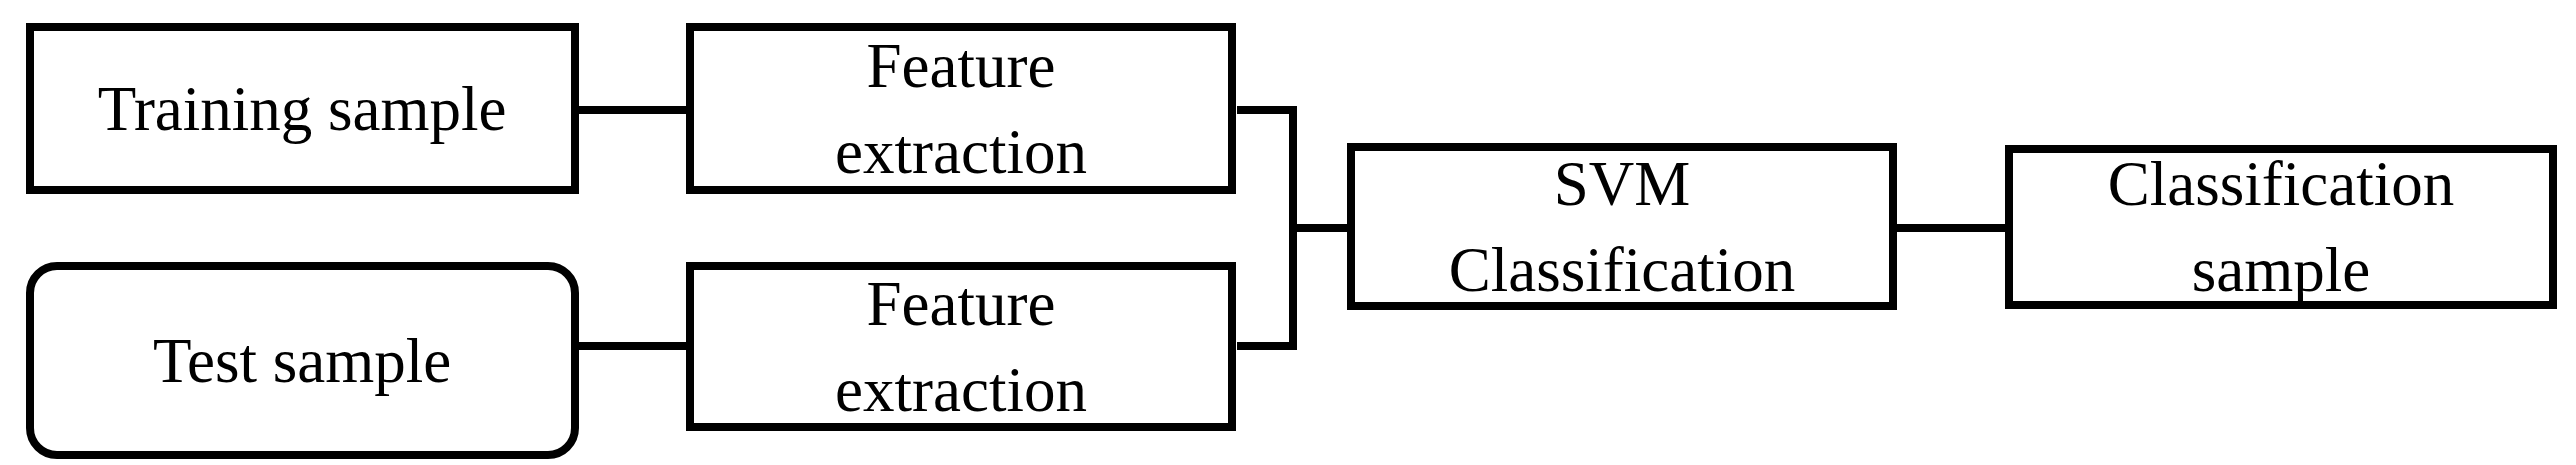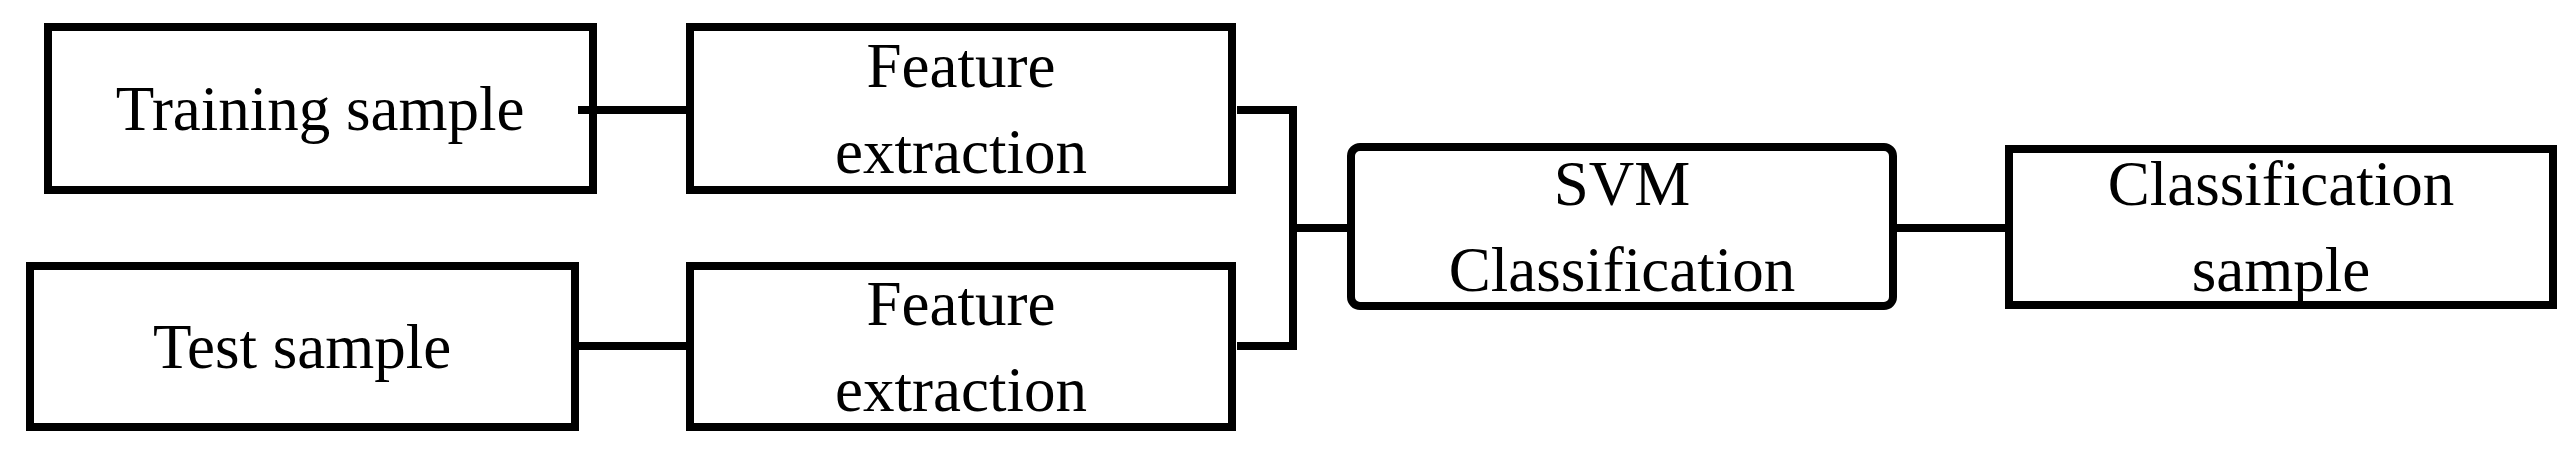--- a/index.html
+++ b/index.html
@@ -30,25 +30,25 @@
     line-height: 86px;
     color: #000000;
     white-space: nowrap;
   }
   .tline { display: block; }
   .edge {
     position: absolute;
     background: #000000;
   }
   
-  #node-training   { left: 25.6px;   top: 23.4px;  width: 553px; height: 171px; margin-left: 18px; }
+  #node-training   { left: 25.6px;   top: 23.4px;  width: 553px; height: 171px; }
   #node-feat-top   { left: 686px;  top: 23px;  width: 550px; height: 171px; }
-  #node-test       { left: 25.6px;   top: 262px; width: 553px; height: 169px; }
+  #node-test       { left: 25.6px;   top: 262px; width: 553px; height: 197px; border-radius: 31px; }
   #node-feat-bot   { left: 686px;  top: 262px; width: 550px; height: 169px; }
-  #node-svm        { left: 1347px; top: 143px; width: 550px; height: 167px; border-radius: 13px; }
+  #node-svm        { left: 1347px; top: 143px; width: 550px; height: 167px; }
   #node-result     { left: 2005px; top: 145px; width: 552px; height: 164px; }
   
   #edge-train-feat      { left: 578px;  top: 106px; width: 108px; height: 8px; }
   #edge-test-feat       { left: 578px;  top: 342px; width: 108px; height: 8px; }
   #edge-feat-top-out    { left: 1237px; top: 106px; width: 60px;  height: 8px; }
   #edge-merge-vertical  { left: 1289px; top: 106px; width: 8px;  height: 244px; }
   #edge-feat-bot-out    { left: 1237px; top: 342px; width: 60px;  height: 8px; }
   #edge-merge-svm       { left: 1297px; top: 224px; width: 50px;  height: 8px; }
   #edge-svm-result      { left: 1897px; top: 224px; width: 108px; height: 8px; }
 </style>

